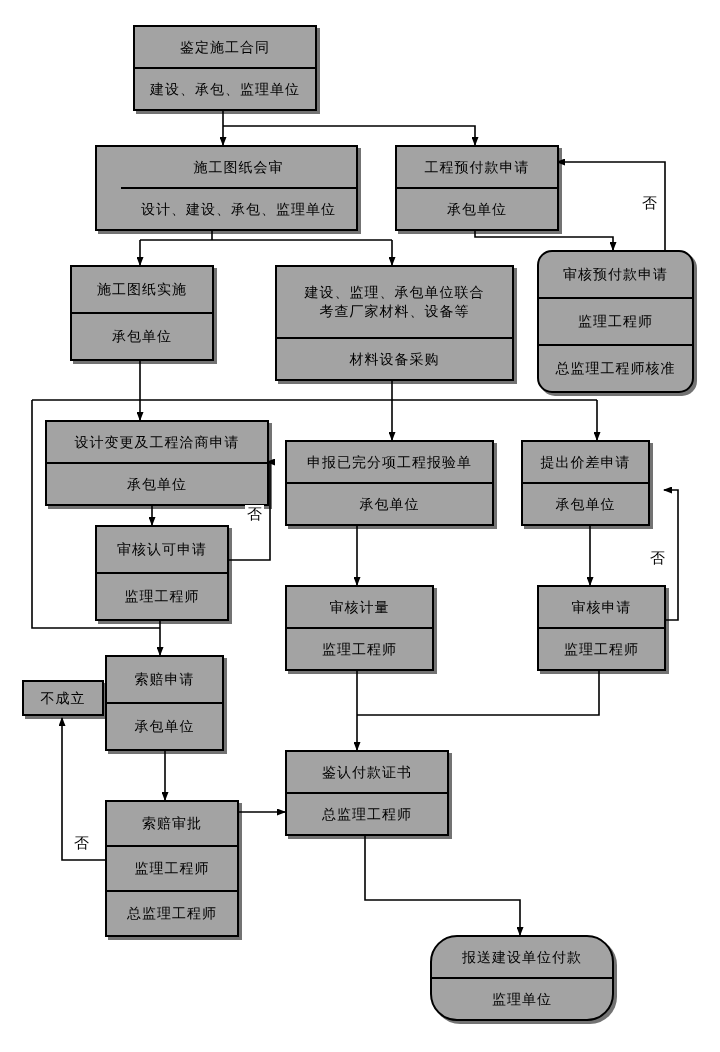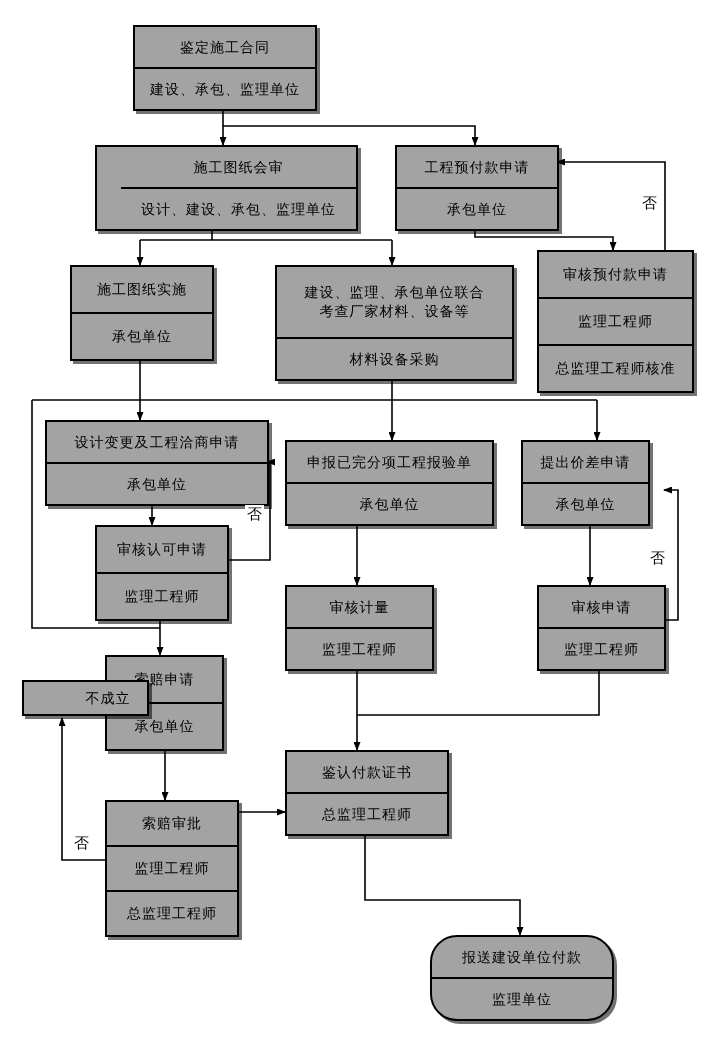--- a/index.html
+++ b/index.html
@@ -76,21 +76,21 @@
   <div class="node" style="left:95px;top:145px;width:235px;padding-left:24px;">
     <div class="cell">施工图纸会审</div>
     <div class="cell">设计、建设、承包、监理单位</div>
   </div>
 
   <div class="node" style="left:395px;top:145px;width:160px;">
     <div class="cell">工程预付款申请</div>
     <div class="cell">承包单位</div>
   </div>
 
-  <div class="node" style="left:537px;top:250px;width:153px;">
+  <div class="node" style="left:537px;top:250px;width:153px;border-radius:15px;">
     <div class="cell r45">审核预付款申请</div>
     <div class="cell r45">监理工程师</div>
     <div class="cell r45">总监理工程师核准</div>
   </div>
 
   <div class="node" style="left:70px;top:265px;width:140px;">
     <div class="cell r45">施工图纸实施</div>
     <div class="cell r45">承包单位</div>
   </div>
 
@@ -130,21 +130,21 @@
   <div class="node" style="left:537px;top:585px;width:125px;">
     <div class="cell">审核申请</div>
     <div class="cell">监理工程师</div>
   </div>
 
   <div class="node" style="left:105px;top:655px;width:115px;">
     <div class="cell r45">索赔申请</div>
     <div class="cell r45">承包单位</div>
   </div>
 
-  <div class="node" style="left:22px;top:680px;width:78px;padding-left:45px;">
+  <div class="node" style="left:22px;top:680px;width:78px;">
     <div class="cell single">不成立</div>
   </div>
 
   <div class="node" style="left:285px;top:750px;width:160px;">
     <div class="cell">鉴认付款证书</div>
     <div class="cell">总监理工程师</div>
   </div>
 
   <div class="node" style="left:105px;top:800px;width:130px;">
     <div class="cell r43">索赔审批</div>

